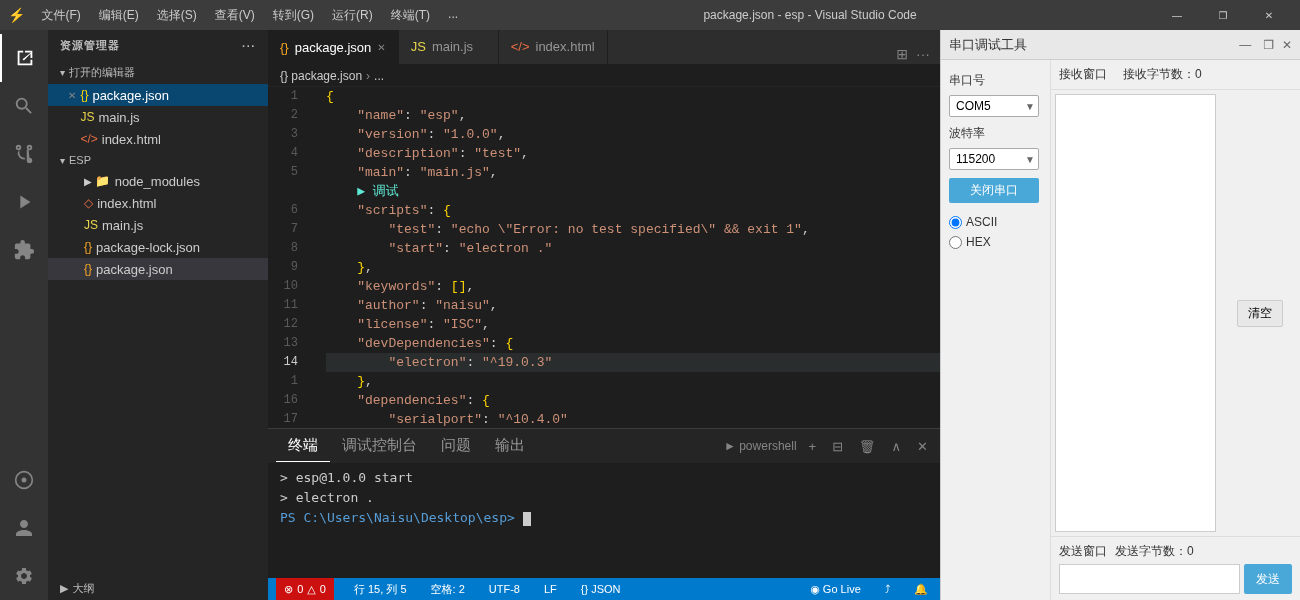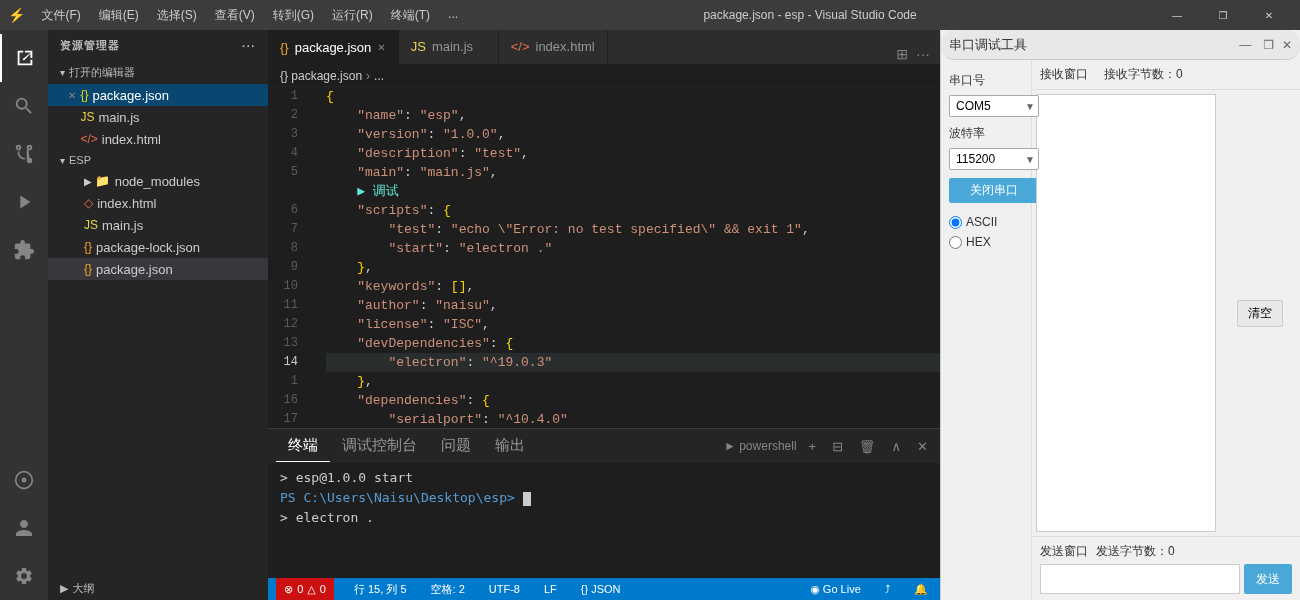--- a/index.html
+++ b/index.html
@@ -307,22 +307,22 @@
           <span style="font-size:12px;">► powershell</span>
           <span class="terminal-tab-action">+</span>
           <span class="terminal-tab-action">⊟</span>
           <span class="terminal-tab-action">🗑</span>
           <span class="terminal-tab-action">∧</span>
           <span class="terminal-tab-action">✕</span>
         </div>
       </div>
       <div class="terminal-content">
         <div class="terminal-line"><span class="terminal-prompt">&gt; esp@1.0.0 start</span></div>
+        <div class="terminal-line"><span class="terminal-prompt">&gt; electron .</span></div>
         <div class="terminal-line"><span style="color:#569cd6;">PS C:\Users\Naisu\Desktop\esp&gt; </span><span class="terminal-cursor"></span></div>
-        <div class="terminal-line"><span class="terminal-prompt">&gt; electron .</span></div>
       </div>
     </div>
 
     <div class="status-bar">
       <div class="status-error">
         <span>⊗</span>
         <span>0</span>
         <span>△</span>
         <span>0</span>
       </div>
@@ -349,30 +349,30 @@
         <span>⤴</span>
       </div>
       <div class="status-item">
         <span>🔔</span>
       </div>
     </div>
   </div>
 
   <div class="serial-panel" style="display:flex; flex-direction:column; width:360px; background:#f0f0f0; border-left:1px solid #ccc;">
 
-    <div style="height:30px; background:#e8e8e8; display:flex; align-items:center; padding:0 8px; border-bottom:1px solid #ccc;border-radius:14px;">
+    <div style="height:30px; background:#e8e8e8; display:flex; align-items:center; padding:0 8px; border-bottom:1px solid #ccc;">
       <span style="font-size:13px; color:#333; flex:1;">串口调试工具</span>
       <span style="cursor:pointer; color:#666; margin-right:12px;">—</span>
       <span style="cursor:pointer; color:#666; margin-right:8px;">❐</span>
       <span style="cursor:pointer; color:#666;">✕</span>
     </div>
 
     <div style="flex:1; display:flex; overflow:hidden;">
 
-      <div style="width:91px; padding:12px 8px; display:flex; flex-direction:column; gap:8px; border-right:1px solid #ddd; background:#f0f0f0;">
+      <div style="width:110px; padding:12px 8px; display:flex; flex-direction:column; gap:8px; border-right:1px solid #ddd; background:#f0f0f0;">
         <div>
           <div style="font-size:12px; color:#333; margin-bottom:6px;">串口号</div>
           <div style="position:relative; display:inline-block;">
             <select style="appearance:none; -webkit-appearance:none; background:#fff; border:1px solid #aaa; padding:3px 20px 3px 6px; font-size:12px; cursor:pointer; border-radius:2px; width:90px;">
               <option>COM5</option>
             </select>
             <span style="position:absolute; right:4px; top:50%; transform:translateY(-50%); font-size:10px; pointer-events:none; color:#666;">▼</span>
           </div>
         </div>
         <div>

